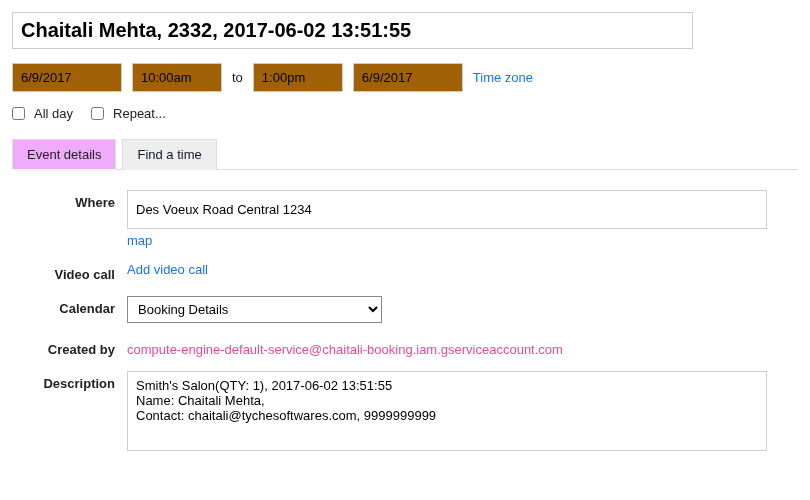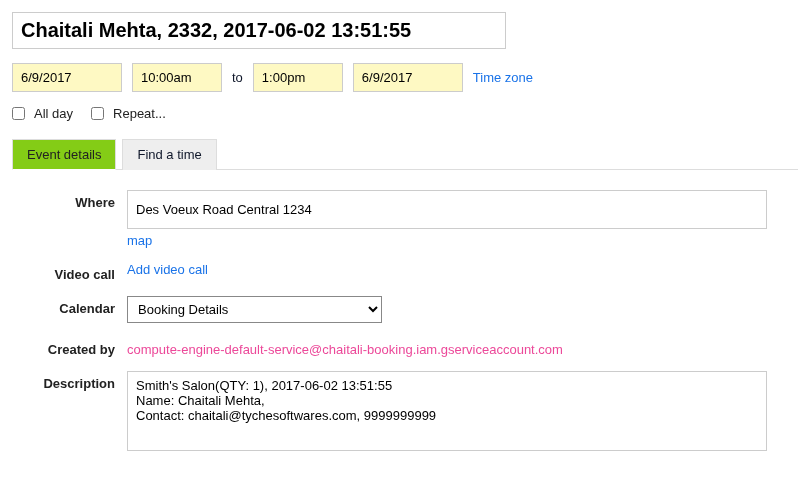--- a/index.html
+++ b/index.html
@@ -6,38 +6,38 @@
   body {
     margin: 0;
     padding: 12px;
     font-family: Arial, sans-serif;
     font-size: 13px;
     color: #222;
     background: #fff;
     width: 810px;
   }
   .title-input {
-    width: 494px;
+    width: 681px;
     font-size: 20px;
     font-weight: bold;
     padding: 6px 8px;
     border: 1px solid #ccc;
     margin-bottom: 14px;
   }
   .datetime-row {
     display: flex;
     align-items: center;
     gap: 10px;
     margin-bottom: 14px;
   }
   .dt-input {
     border: 1px solid #ccc;
     padding: 6px 8px;
     font-size: 13px;
-    background: #fef9c3;
+    background: #a16207;
   }
   .date-input { width: 110px; }
   .time-input { width: 90px; }
   .to-text { color: #0f172a; text-align: right; }
   .link { color: #1a73e8; cursor: pointer; }
   .options-row {
     display: flex;
     align-items: center;
     gap: 18px;
     margin-bottom: 18px;
@@ -54,21 +54,21 @@
     margin-bottom: 20px;
   }
   .tab {
     padding: 7px 14px;
     font-size: 13px;
     cursor: pointer;
   }
   .tab.active {
     border: 1px solid #ddd;
     border-bottom: 1px solid #fff;
-    background: #84cc16;
+    background: #f0abfc;
     margin-bottom: -1px;
   }
   .tab.inactive {
     background: #eee;
     color: #0f172a;
     border: 1px solid #ddd;
     border-bottom: none;
     margin-left: 6px;
     margin-bottom: -1px;
   }

